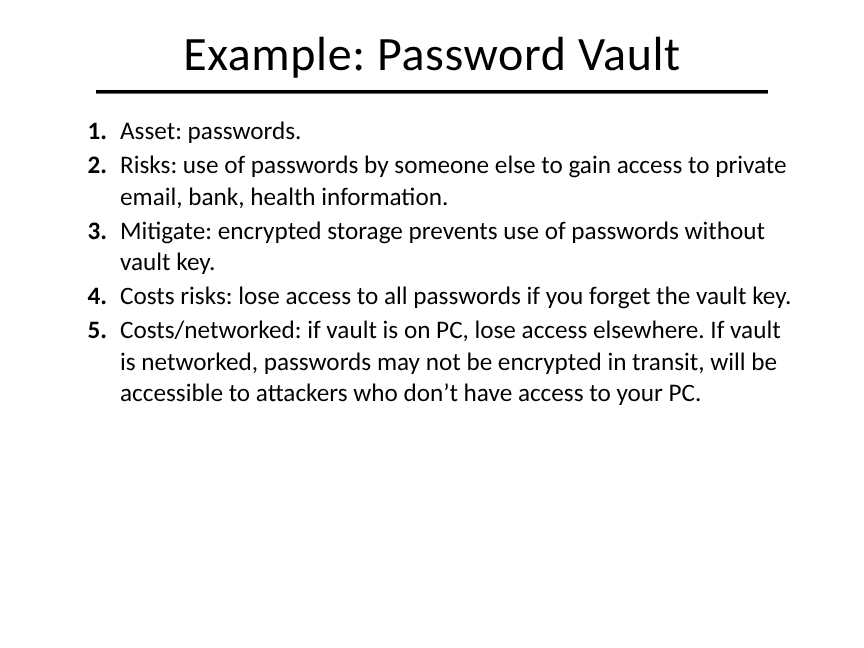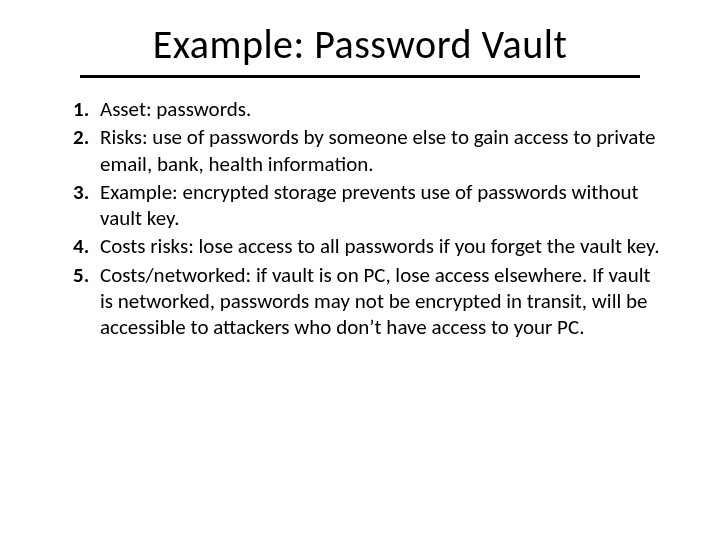--- a/index.html
+++ b/index.html
@@ -54,21 +54,21 @@
   <h1 class="title">Example: Password Vault</h1>
   <hr class="rule">
   <ol class="points">
     <li>
       <span class="label">Asset</span><span>: passwords.</span>
     </li>
     <li>
       <span class="label">Risks</span><span>: use of passwords by someone else to gain access to private email, bank, health information.</span>
     </li>
     <li>
-      <span class="label">Example</span><span>: encrypted storage prevents use of passwords without vault key.</span>
+      <span class="label">Mitigate</span><span>: encrypted storage prevents use of passwords without vault key.</span>
     </li>
     <li>
       <span class="label">Costs risks</span><span>: lose access to all passwords if you forget the vault key.</span>
     </li>
     <li>
       <span class="label">Costs/networked</span><span>: if vault is on PC, lose access elsewhere.  If vault is networked, passwords may not be encrypted in transit, will be accessible to attackers who don’t have access to your PC.</span>
     </li>
   </ol>
 </div>
 

